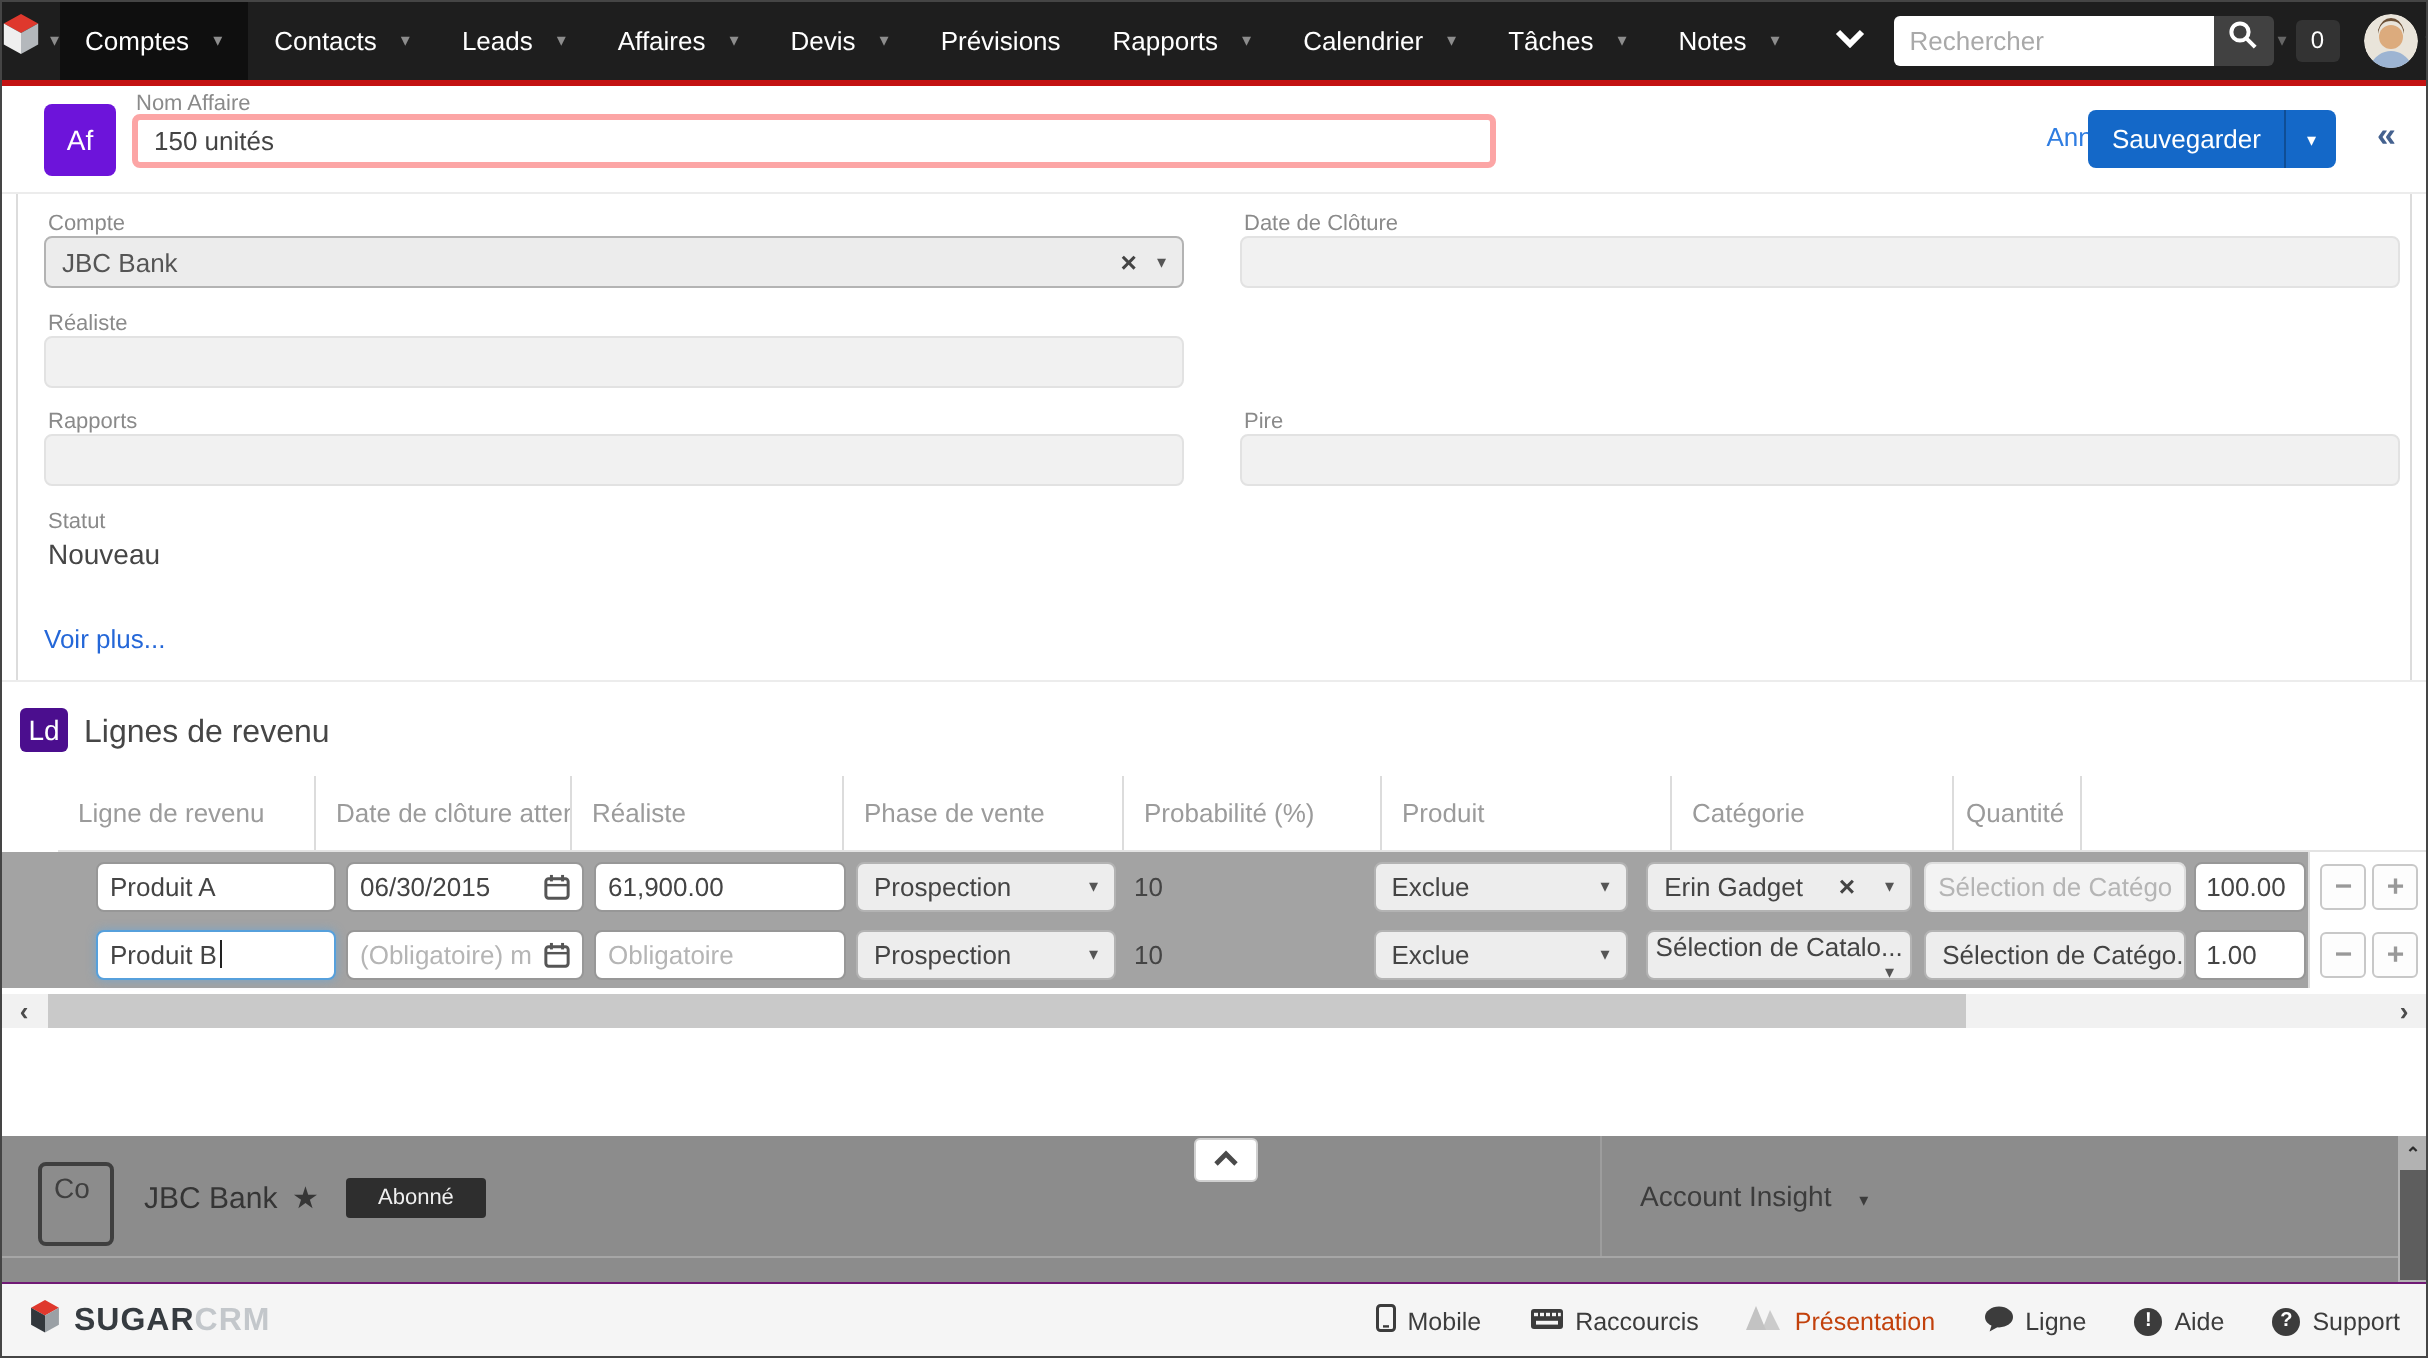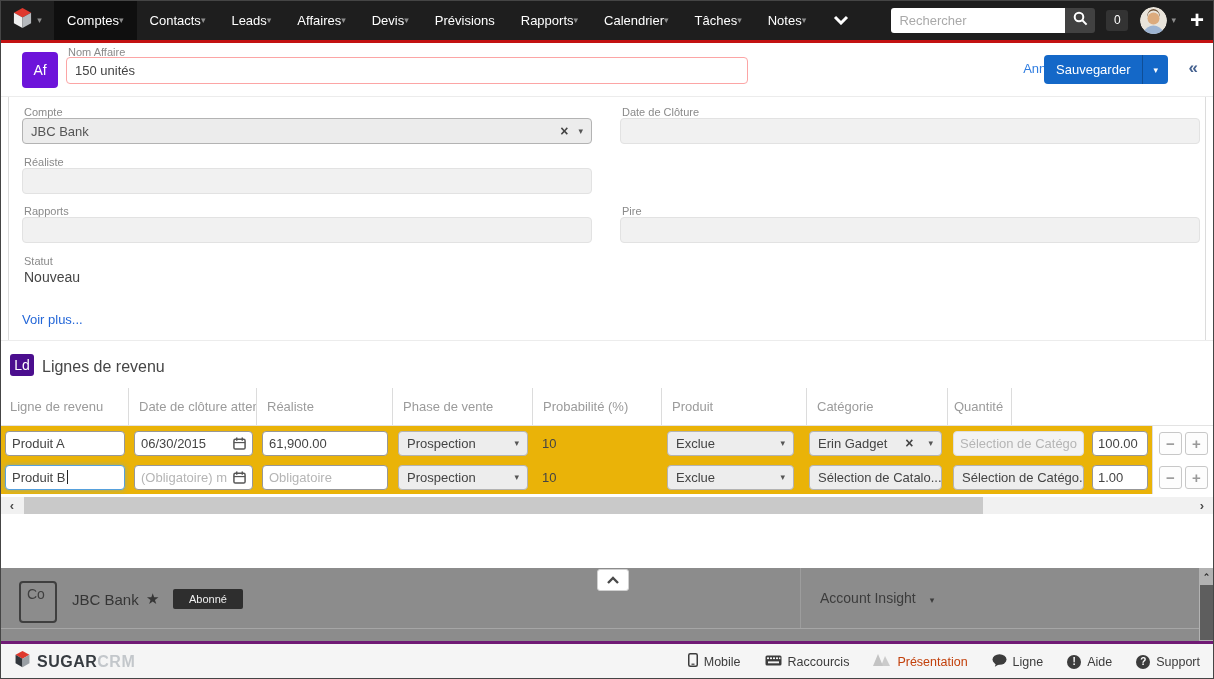--- a/index.html
+++ b/index.html
@@ -4,40 +4,40 @@
 <style>
   * { margin:0; padding:0; box-sizing:border-box; }
   html,body { width:1214px; height:679px; }
   body { position:relative; font-family:"Liberation Sans", sans-serif; background:#fff; overflow:hidden; }
   .frame { position:absolute; inset:0; border:1px solid #454545; pointer-events:none; z-index:90; }
 
   
   .navbar { position:absolute; top:0; left:0; width:1214px; height:40px; background:#1e1e1e; display:flex; align-items:center; z-index:5; }
   .nav-logo { width:54px; height:40px; display:flex; align-items:center; justify-content:center; gap:4px; cursor:pointer; }
   .nav-caret { color:#8d8d8d; font-size:9px; }
-  .nav-item { height:40px; display:flex; align-items:center; gap:0; padding:0 13px; color:#fff; font-size:13px; cursor:pointer; white-space:nowrap; }
+  .nav-item { height:40px; display:flex; align-items:center; gap:12px; padding:0 13px; color:#fff; font-size:13px; cursor:pointer; white-space:nowrap; }
   .nav-item.active { background:#0f0f0f; }
   .nav-more { padding:0 14px; display:flex; align-items:center; height:40px; cursor:pointer; }
   .nav-right { margin-left:auto; display:flex; align-items:center; padding-right:10px; }
-  .search-box { display:flex; align-items:center; background:#fff; border-radius:3px 0 0 3px; width:174px; height:25px; }
+  .search-box { display:flex; align-items:center; background:#fff; border-radius:3px 0 0 3px; width:160px; height:25px; }
   .search-box input { border:none; outline:none; background:transparent; flex:1; padding:0 8px; font-size:13px; color:#444; font-family:"Liberation Sans", sans-serif; }
   .search-box input::placeholder { color:#a9a9a9; }
   .search-caret { color:#666; font-size:9px; padding-right:7px; }
   .search-btn { width:30px; height:25px; background:#414141; border-radius:0 3px 3px 0; display:flex; align-items:center; justify-content:center; cursor:pointer; }
   .notif-badge { margin-left:11px; min-width:22px; height:21px; background:#333; border-radius:3px; color:#fff; font-size:12px; display:flex; align-items:center; justify-content:center; padding:0 5px; cursor:pointer; }
   .avatar-wrap { margin-left:12px; display:flex; align-items:center; gap:4px; cursor:pointer; }
   .avatar-wrap svg { border-radius:50%; display:block; }
   .plus-icon { margin-left:14px; color:#fff; font-size:24px; font-weight:bold; line-height:1; cursor:pointer; }
   .red-line { position:absolute; top:40px; left:0; width:1214px; height:3px; background:#c31212; z-index:5; }
 
   
   .record-header { position:absolute; top:43px; left:0; width:1214px; height:54px; background:#fff; border-bottom:1px solid #ececec; }
   .module-badge { position:absolute; left:22px; top:9px; width:36px; height:36px; background:#6d14da; border-radius:4px; color:#fff; font-size:14px; display:flex; align-items:center; justify-content:center; }
   .name-label { position:absolute; left:68px; top:3px; font-size:11px; color:#8a8a8a; }
-  .name-input { position:absolute; left:66px; top:14px; width:682px; height:27px; border:1px solid #fca5a5; border-radius:4px; font-size:13px; color:#444; padding:0 8px; font-family:"Liberation Sans", sans-serif; }
+  .name-input { position:absolute; left:66px; top:14px; width:682px; height:27px; border:3px solid #fca5a5; border-radius:4px; font-size:13px; color:#444; padding:0 8px; font-family:"Liberation Sans", sans-serif; }
   .cancel-link { position:absolute; right:146px; top:18px; font-size:13px; color:#2f7de1; cursor:pointer; }
   .save-btn { position:absolute; right:46px; top:12px; height:29px; background:#1468c8; border:none; border-radius:4px; color:#fff; font-size:13px; display:flex; align-items:center; cursor:pointer; font-family:"Liberation Sans", sans-serif; }
   .save-btn .save-label { padding:0 12px; }
   .save-btn .save-caret { padding:0 10px; border-left:1px solid rgba(0,0,0,0.25); font-size:9px; height:29px; display:flex; align-items:center; }
   .collapse-chevrons { position:absolute; right:16px; top:15px; font-size:17px; font-weight:bold; color:#44618f; cursor:pointer; line-height:1.2; }
 
   
   .record-body { position:absolute; top:97px; left:0; width:1214px; height:243px; background:#fff; }
   .panel-edge { position:absolute; top:0; width:1px; height:248px; background:#dcdcdc; }
   .field-label { position:absolute; font-size:11px; color:#8a8a8a; }
@@ -48,24 +48,24 @@
   .dd-caret { color:#555; font-size:9px; margin-left:10px; cursor:pointer; }
   .statut-value { position:absolute; font-size:14px; color:#464646; }
   .see-more { position:absolute; font-size:13px; color:#2467d8; cursor:pointer; }
 
   
   .revenue-head { position:absolute; top:340px; left:0; width:1214px; height:48px; background:#fff; border-top:1px solid #ececec; }
   .rev-badge { position:absolute; left:10px; top:13px; width:24px; height:22px; background:#4b0e8e; border-radius:3px; color:#fff; font-size:14px; display:flex; align-items:center; justify-content:center; }
   .rev-title { position:absolute; left:42px; top:17px; font-size:16px; color:#464646; }
 
   .rl-table { position:absolute; top:388px; left:0; width:1214px; }
-  .rl-hrow { display:flex; height:38px; background:#fff; border-bottom:1px solid #e3e3e3; }
+  .rl-hrow { display:flex; height:38px; background:#fff; border-bottom:1px solid #e3e3e3;margin-left:29px; }
   .rl-hcell { font-size:13px; color:#9b9b9b; display:flex; align-items:center; padding-left:10px; border-right:1px solid #dcdcdc; overflow:hidden; white-space:nowrap; }
   .rl-hcell.last { border-right:none; }
-  .rl-row { display:flex; height:34px; background:#eab308; align-items:center; }
+  .rl-row { display:flex; height:34px; background:#a3a3a3; align-items:center;padding-left:43px; }
   .c1{width:129px;} .c2{width:128px;} .c3{width:136px;} .c4{width:140px;} .c5{width:129px;}
   .c6{width:140px;} .c7{width:145px;} .c8{width:141px;} .c9{width:64px;} .c10{width:62px;}
   .rl-cell { display:flex; align-items:center; height:100%; position:relative; }
   .cell-text { font-size:13px; color:#444; padding-left:9px; }
   .inp { height:25px; border:1px solid #979797; border-radius:4px; background:#fff; font-size:13px; color:#444; padding:0 6px; font-family:"Liberation Sans", sans-serif; }
   .inp::placeholder { color:#b5b5b5; }
   .inp:disabled { background:#f3f3f3; border-color:#dedede; }
   .inp.focused { border-color:#56a0dc; box-shadow:0 0 5px rgba(82,168,236,0.55); outline:none; }
   .inputgroup { display:flex; align-items:center; height:25px; border:1px solid #979797; border-radius:4px; background:#fff; }
   .inputgroup input { border:none; outline:none; flex:1; min-width:0; font-size:13px; color:#444; padding:0 6px; background:transparent; font-family:"Liberation Sans", sans-serif; }
@@ -93,21 +93,21 @@
   .sub-badge { position:absolute; left:173px; top:21px; height:20px; background:#2e2e2e; border-radius:2px; color:#efefef; font-size:11px; display:flex; align-items:center; padding:0 16px; cursor:pointer; }
   .overlay-vline { position:absolute; left:800px; top:0; width:1px; height:60px; background:#9d9d9d; }
   .overlay-hline { position:absolute; left:0; top:60px; width:1199px; height:1px; background:#a6a6a6; }
   .insight-title { position:absolute; left:820px; top:22px; font-size:14px; color:#3c3c3c; cursor:pointer; }
   .insight-title .dd-caret { color:#3c3c3c; }
   .vscroll { position:absolute; right:0; top:0; width:15px; height:73px; background:#b2b2b2; }
   .vscroll .varrow { position:absolute; top:2px; left:0; width:15px; height:13px; display:flex; align-items:center; justify-content:center; color:#2c2c2c; font-size:9px; font-weight:bold; cursor:pointer; }
   .vscroll .vthumb { position:absolute; top:17px; left:1px; width:13px; height:55px; background:#5e5e5e; cursor:pointer; }
 
   
-  .footer { position:absolute; top:641px; left:0; width:1214px; height:38px; background:#f5f5f5; border-top:3px solid #701a75; display:flex; align-items:center; padding:0 14px; }
+  .footer { position:absolute; top:641px; left:0; width:1214px; height:38px; background:#f5f5f5; border-top:1px solid #701a75; display:flex; align-items:center; padding:0 14px; }
   .brand { display:flex; align-items:center; gap:6px; cursor:pointer; }
   .brand-text { font-size:16px; font-weight:bold; letter-spacing:0.5px; color:#363b40; }
   .brand-text .lite { color:#c3c7cb; }
   .footer-links { margin-left:auto; display:flex; align-items:center; gap:24px; }
   .flink { display:flex; align-items:center; gap:6px; font-size:12.5px; color:#3c3c3c; cursor:pointer; white-space:nowrap; }
   .flink.disabled { color:#c2410c; cursor:default; }
   .circle-icon { width:14px; height:14px; border-radius:50%; background:#3c3c3c; color:#fff; font-size:10px; font-weight:bold; display:inline-flex; align-items:center; justify-content:center; line-height:1; }
 </style>
 </head>
 <body>
@@ -340,21 +340,21 @@
     <div class="rl-cell c5">
         <span class="cell-text">10</span>
       </div>
     <div class="rl-cell c6">
       <div class="rsel" style="margin-left:5px; width:127px;">
         <span>Exclue</span>
           <span class="dd-caret">▾</span>
       </div>
     </div>
     <div class="rl-cell c7">
-      <div class="rsel" style="margin-left:7px; width:133px;">
+      <div class="rsel" style="margin-left:7px; width:133px;flex-direction:column;">
         <span>Sélection de Catalo...</span>
           <span class="dd-caret">▾</span>
       </div>
     </div>
     <div class="rl-cell c8">
       <div class="rsel" style="margin-left:6px; width:131px;">
         <span>Sélection de Catégo...</span>
       </div>
     </div>
     <div class="rl-cell c9">

